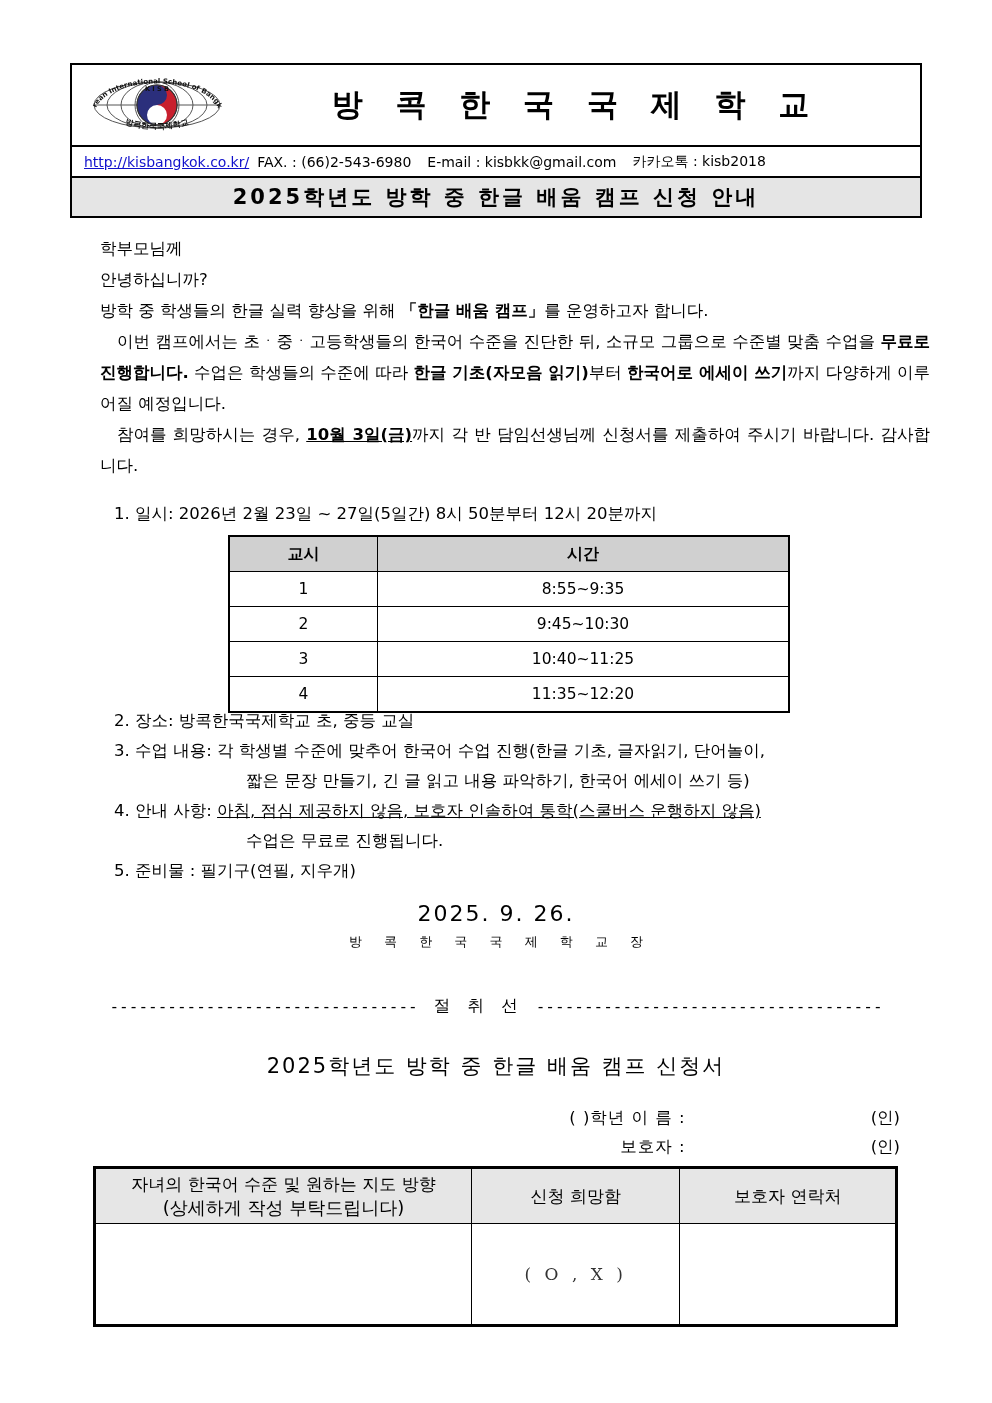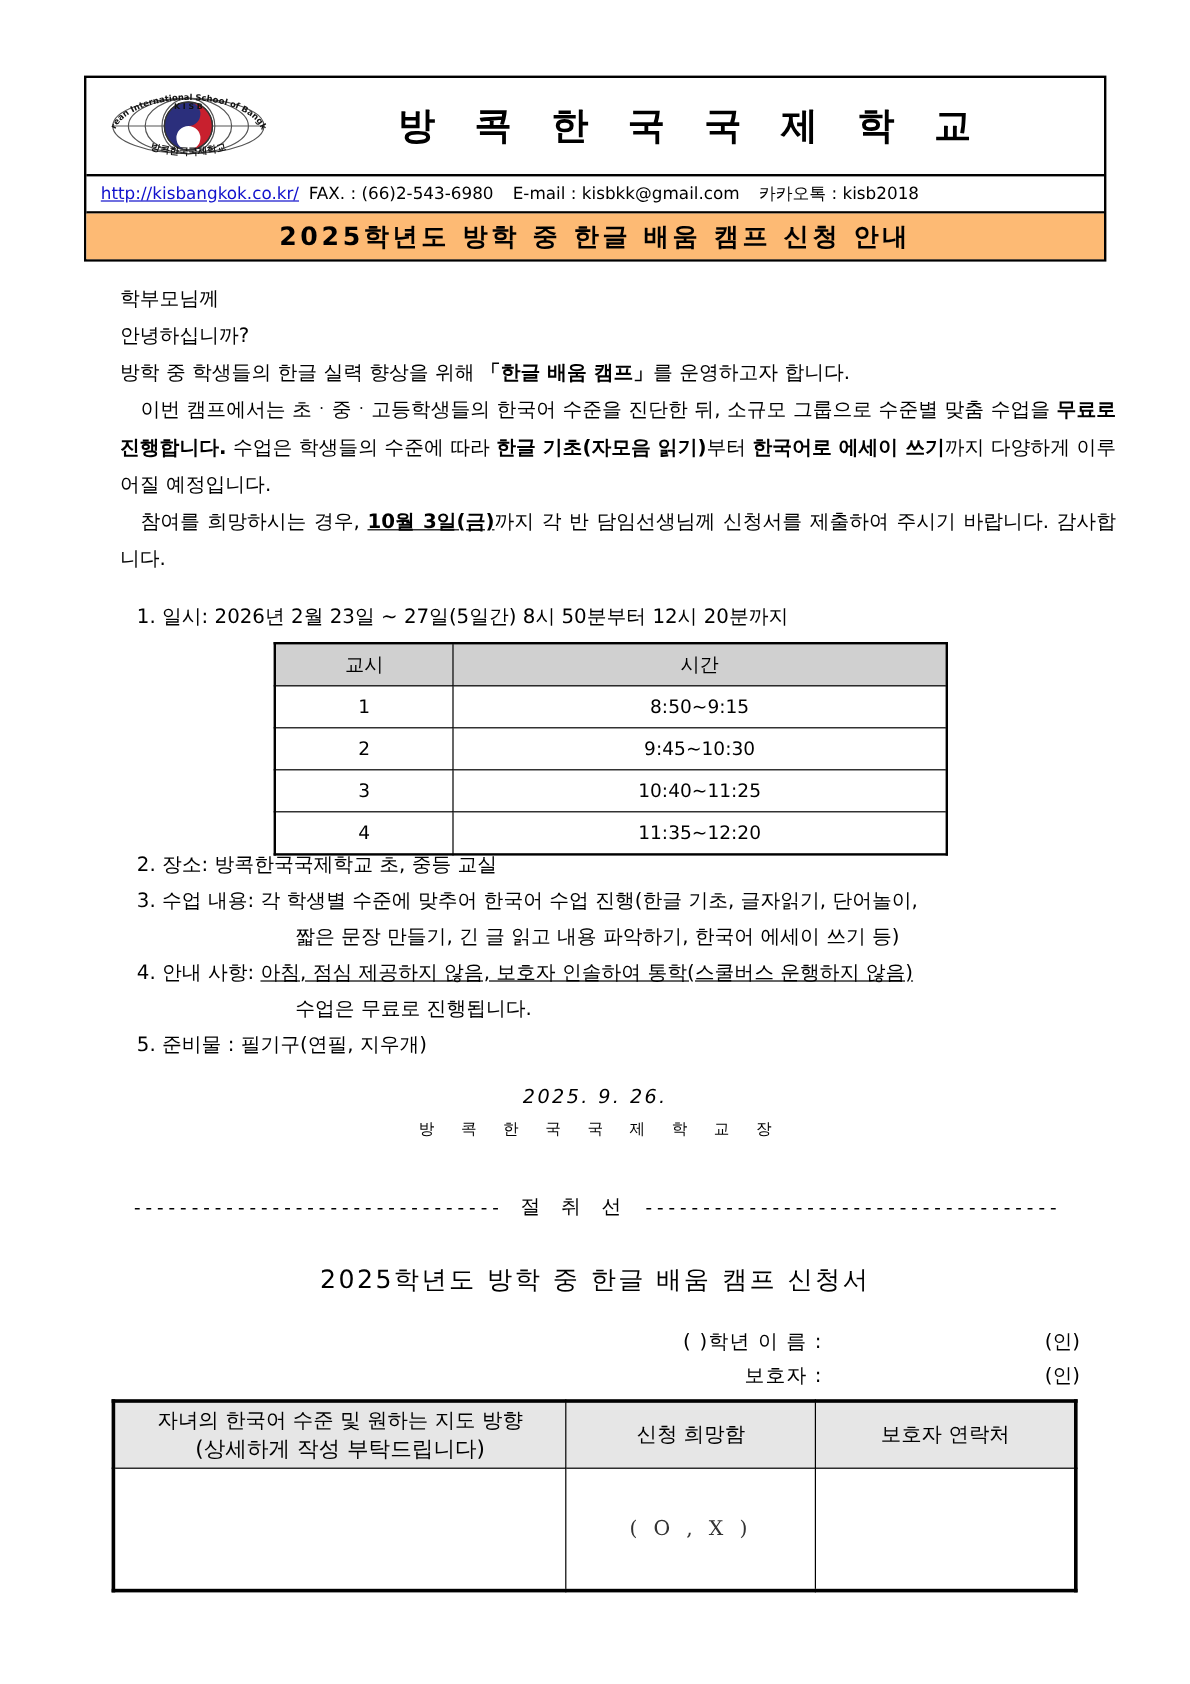--- a/index.html
+++ b/index.html
@@ -91,21 +91,21 @@
   .contact-url {
     color: #1111cc;
     text-decoration: underline;
     margin-right: 8px;
   }
   .contact-seg { margin-right: 16px; }
   .contact-seg:last-child { margin-right: 0; }
 
   .banner-row {
     height: 38px;
-    background: #fdba74;
+    background: #e5e5e5;
     display: flex;
     align-items: center;
     justify-content: center;
   }
   .banner-title {
     font-size: 21px;
     font-weight: bold;
     letter-spacing: 3px;
     white-space: nowrap;
   }
@@ -154,38 +154,37 @@
   }
   .sched-table th, .sched-table td {
     border: 1px solid #000;
     text-align: center;
     font-size: 15.5px;
     height: 32px;
     font-weight: normal;
   }
   .sched-table thead th {
     background: #d0d0d0;
-    font-weight: normal;
+    font-weight: bold;
     font-size: 16px;
   }
   .sched-col-period { width: 145px; }
 
   
   .sig-wrap {
     position: absolute;
     left: 0;
     top: 900px;
     width: 992px;
     text-align: center;
   }
   .sig-date {
-    font-size: 16px;
+    font-size: 22px;
     letter-spacing: 2px;
     line-height: 27px;
-    font-style: italic;
   }
   .sig-name {
     font-size: 13px;
     letter-spacing: 9px;
     line-height: 30px;
     padding-left: 9px;
   }
 
   
   .cut-line {
@@ -344,21 +343,21 @@
   <table class="sched-table">
     <thead>
       <tr>
         <th class="sched-col-period">교시</th>
         <th>시간</th>
       </tr>
     </thead>
     <tbody>
       <tr>
         <td>1</td>
-        <td>8:50~9:15</td>
+        <td>8:55~9:35</td>
       </tr>
       <tr>
         <td>2</td>
         <td>9:45~10:30</td>
       </tr>
       <tr>
         <td>3</td>
         <td>10:40~11:25</td>
       </tr>
       <tr>

